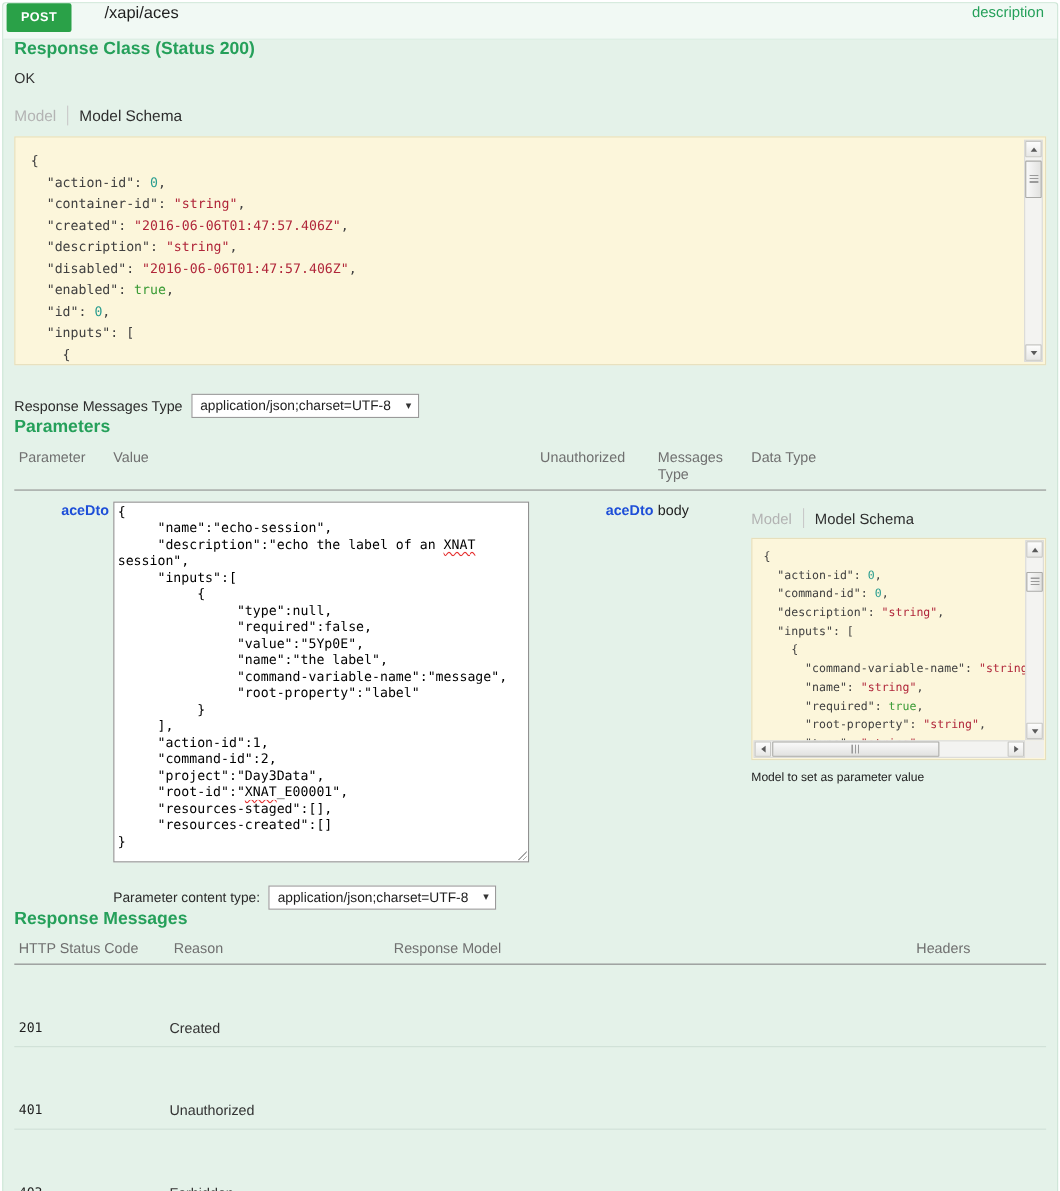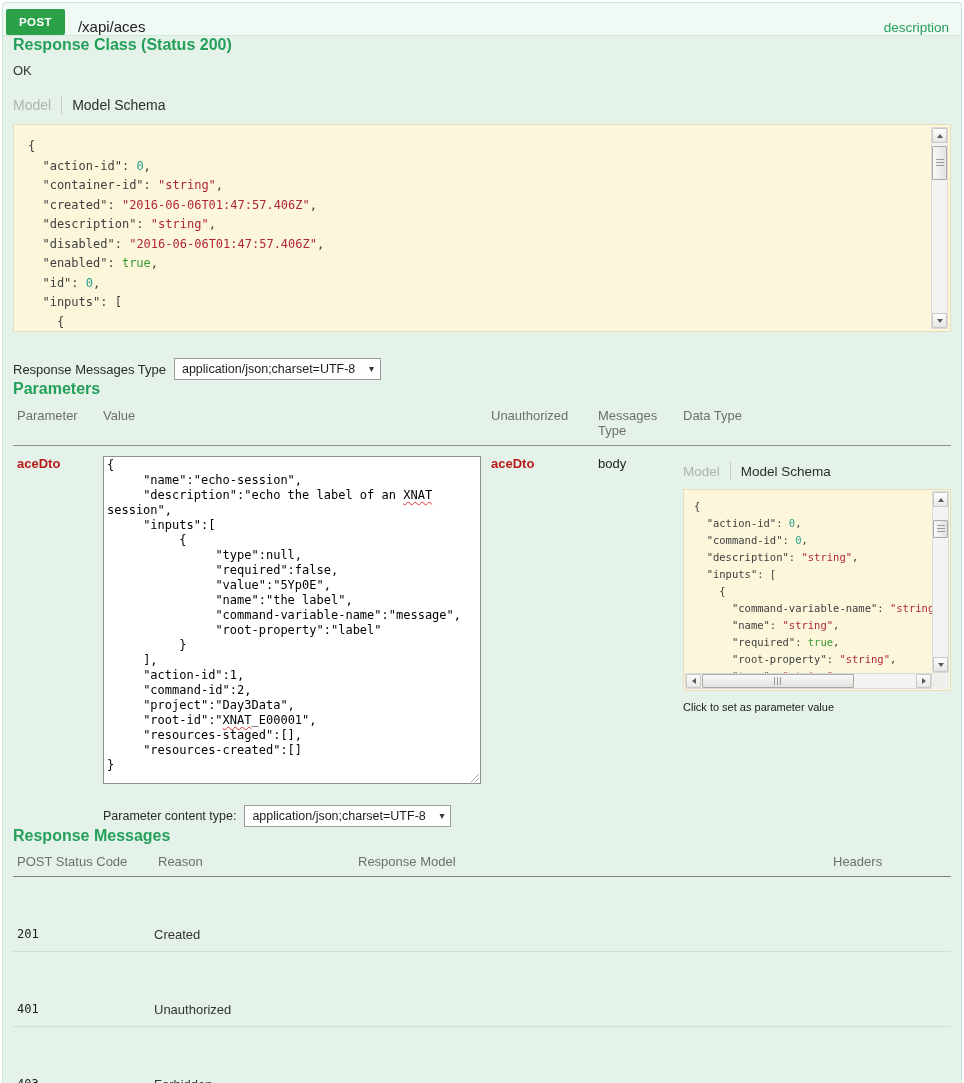--- a/index.html
+++ b/index.html
@@ -4,22 +4,22 @@
 <style>
   :root{
     --accent:#25a05a; --badge:#2aa148; --panel-bg:#e4f2e9; --header-bg:#f1f9f4;
     --cream:#fcf6db; --str:#b0263a; --num:#299d8f; --bool:#3a9b35; --plain:#404040;
   }
   *{box-sizing:border-box;}
   html,body{margin:0;padding:0;background:#fff;}
   body{width:964px;height:1083px;font-family:"Liberation Sans",sans-serif;color:#333;}
   .container{margin:2px;background:var(--panel-bg);border:1px solid #cbe5d5;border-radius:3px;min-height:1073px;}
   
-  .op-header{display:flex;align-items:flex-end;height:33px;background:var(--header-bg);
-    border-bottom:1px solid #cfe8d9;border-radius:3px 3px 0 0;padding:0 12px 0 3px;}
+  .op-header{display:flex;align-items:flex-start;height:33px;background:var(--header-bg);
+    border-bottom:1px solid #cfe8d9;border-radius:3px 3px 0 0;padding:0 12px 0 3px;gap:17px;}
   .method-badge{background:var(--badge);color:#fff;font-size:11.5px;font-weight:bold;
     letter-spacing:.4px;padding:7px 13px;border-radius:2px;cursor:pointer;}
   .path{margin-left:13px;font-size:15px;color:#1f1f1f;text-decoration:none;cursor:pointer;}
   .op-link{margin-left:auto;font-size:13.5px;color:var(--accent);text-decoration:none;cursor:pointer;}
   .content{padding:0 10px 8px;}
   h2.sec{color:var(--accent);font-size:16px;font-weight:bold;margin:0;}
   .rc-head{margin-top:21px;}
   .ok-text{font-size:13px;color:#333;margin:9px 0 0;}
   
   .tabs{display:flex;align-items:center;margin-top:18px;font-size:14px;}
@@ -65,21 +65,21 @@
   .select-box select{appearance:none;-webkit-appearance:none;border:none;background:transparent;
     font-family:"Liberation Sans",sans-serif;font-size:12.5px;color:#1d1d1d;padding:3px 24px 3px 7px;}
   .sel-arrow{position:absolute;right:6px;top:50%;transform:translateY(-54%);font-size:10px;color:#333;pointer-events:none;}
   
   .params-head{margin-top:14px;}
   .pgrid{display:grid;grid-template-columns:86px 388px 107px 85px 1fr;}
   .pgrid.thead{margin-top:10px;border-bottom:1px solid #8f8f8f;padding-bottom:7px;}
   .th{font-size:13px;color:#6f6f6f;padding-left:4px;}
   .pgrid.trow{padding-top:10px;}
   .cell{padding-left:4px;}
-  .pname,.pdesc{font-size:13px;font-weight:bold;color:#b91c1c;}
+  .pname,.pdesc{font-size:13px;font-weight:bold;color:#1d4ed8;text-align:right;}
   .ptype{font-size:13px;color:#222;}
   .fake-textarea{position:relative;width:378px;height:328px;background:#fff;border:1px solid #919191;
     padding:1px 3px;font-family:"DejaVu Sans Mono",monospace;font-size:12px;line-height:15px;color:#000;
     white-space:pre-wrap;word-wrap:break-word;tab-size:5;overflow:hidden;cursor:text;}
   .fake-textarea::after{content:"";position:absolute;right:1px;bottom:1px;width:10px;height:10px;
     background:repeating-linear-gradient(135deg,transparent 0 2px,#a9a9a9 2px 3px);
     clip-path:polygon(100% 0,100% 100%,0 100%);}
   .squiggle{text-decoration:underline;text-decoration-style:wavy;text-decoration-color:#e53131;
     text-decoration-thickness:1px;text-underline-offset:2px;}
   .dtype .tabs{margin-top:6px;font-size:13.5px;}
@@ -209,38 +209,38 @@
               </div>
             <div class="sb-thumb h" style="left:16px;width:62%;">
                 <span class="grip-v"></span>
               </div>
             <div class="sb-btn right">
                 <span class="tri tri-right"></span>
               </div>
           </div>
           <div class="sb-corner"></div>
         </div>
-        <div class="snippet-hint">Click to set as parameter value</div>
+        <div class="snippet-hint">Model to set as parameter value</div>
       </div>
     </div>
 
     <div class="ct-row pct-row">
       <label>Parameter content type:</label>
       <span class="select-box">
         <select>
           <option>application/json;charset=UTF-8</option>
         </select>
         <span class="sel-arrow">▾</span>
       </span>
     </div>
 
     <h2 class="sec rm-head">Response Messages</h2>
 
     <div class="rmgrid thead">
-      <div class="th">POST Status Code</div>
+      <div class="th">HTTP Status Code</div>
       <div class="th">Reason</div>
       <div class="th">Response Model</div>
       <div class="th">Headers</div>
     </div>
 
     <div class="rmgrid trow bordered">
       <div class="rm-code">201</div>
       <div class="rm-reason">Created</div>
       <div></div>
       <div></div>

